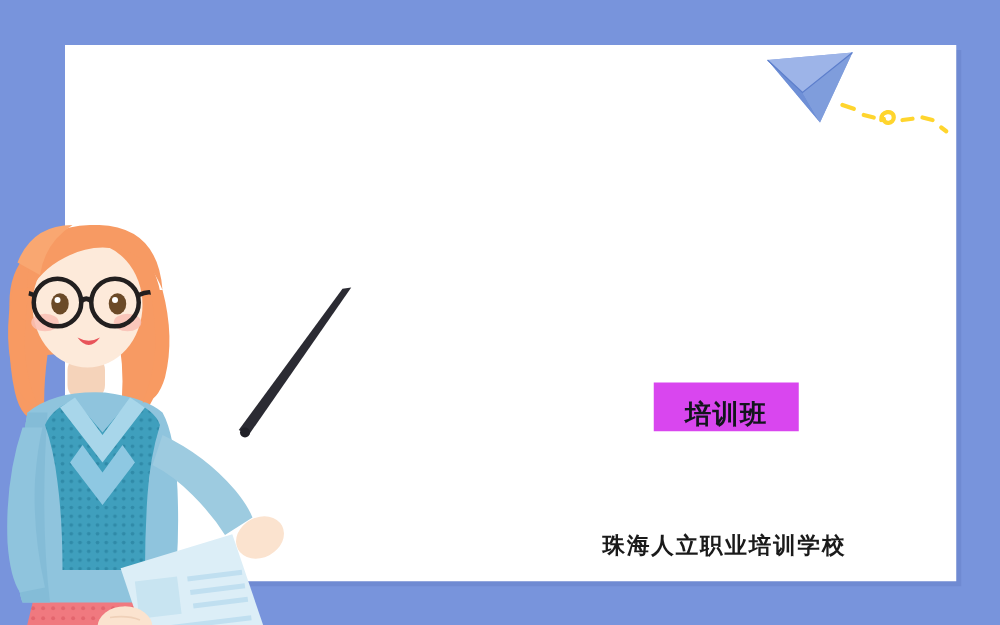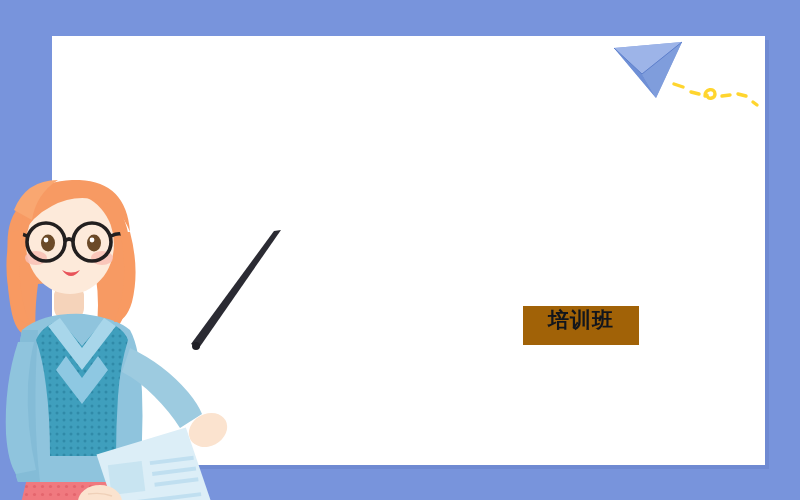--- a/index.html
+++ b/index.html
@@ -20,21 +20,21 @@
   
   #title{
     position:absolute;left:160px;top:130px;width:520px;
     font-size:78px;line-height:92px;font-weight:bold;
     color:#f5772b;letter-spacing:5px;white-space:nowrap;
     font-family:"DejaVu Sans","Liberation Sans",sans-serif;
   }
   
   #badge{
     position:absolute;left:523px;top:306px;width:116px;height:39px;
-    background:#a16207;display:flex;align-items:flex-start;justify-content:center;
+    background:#d946ef;display:flex;align-items:flex-end;justify-content:center;
   }
   #badge-label{
     font-size:21px;font-weight:bold;color:#12151c;letter-spacing:1px;
     font-family:"DejaVu Sans","Liberation Sans",sans-serif;
   }
   
   #school{
     position:absolute;left:482px;top:424px;
     font-size:18px;font-weight:bold;color:#1a1a1a;letter-spacing:1.5px;
     white-space:nowrap;
@@ -76,20 +76,21 @@
         <path d="M81,24 L85,27"></path>
       </g>
     </svg>
   </div>
 
 
   <div id="badge">
     <span id="badge-label">培训班</span>
   </div>
 
+  <div id="school">珠海人立职业培训学校</div>
 
   <div id="teacher">
     <svg width="250" height="320" viewBox="0 0 250 320" aria-hidden="true">
       <defs>
         <pattern id="dots" width="7" height="7" patternUnits="userSpaceOnUse">
           <rect width="7" height="7" fill="#3f9fbd"></rect>
           <circle cx="2" cy="2" r="1.5" fill="#2f8aa8"></circle>
         </pattern>
         <pattern id="skirtdots" width="8" height="8" patternUnits="userSpaceOnUse">
           <rect width="8" height="8" fill="#f0797f"></rect>

